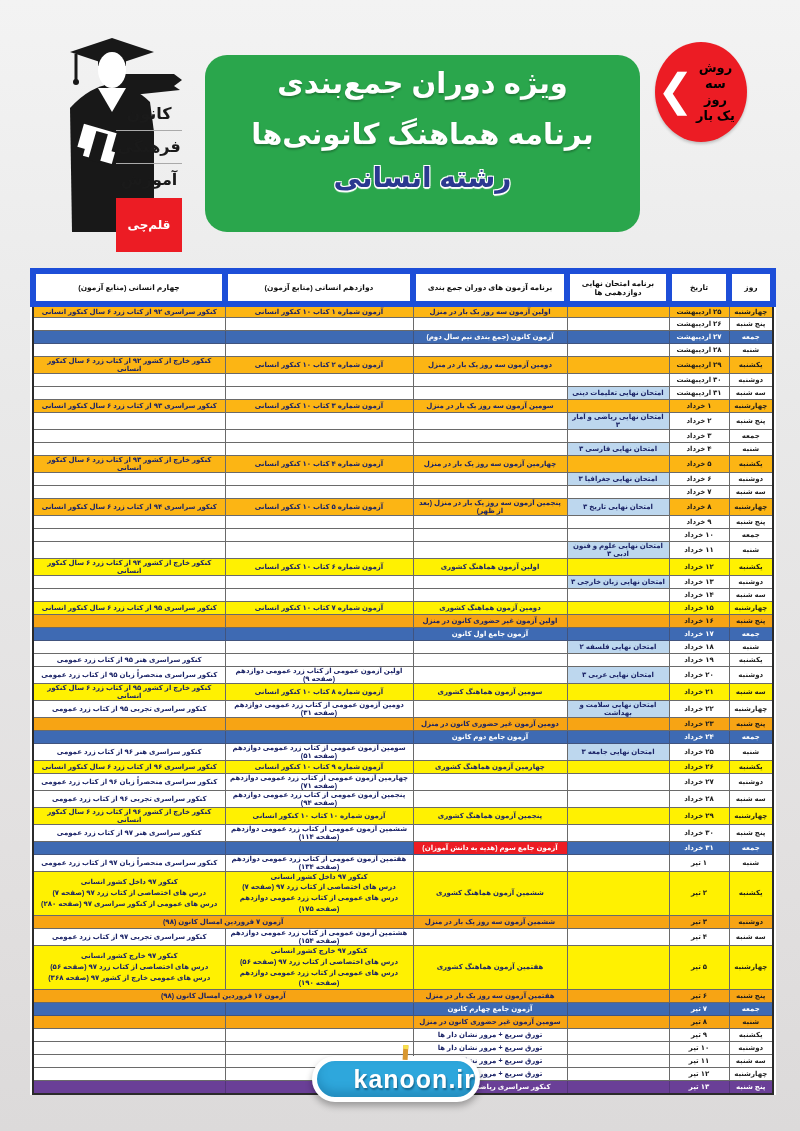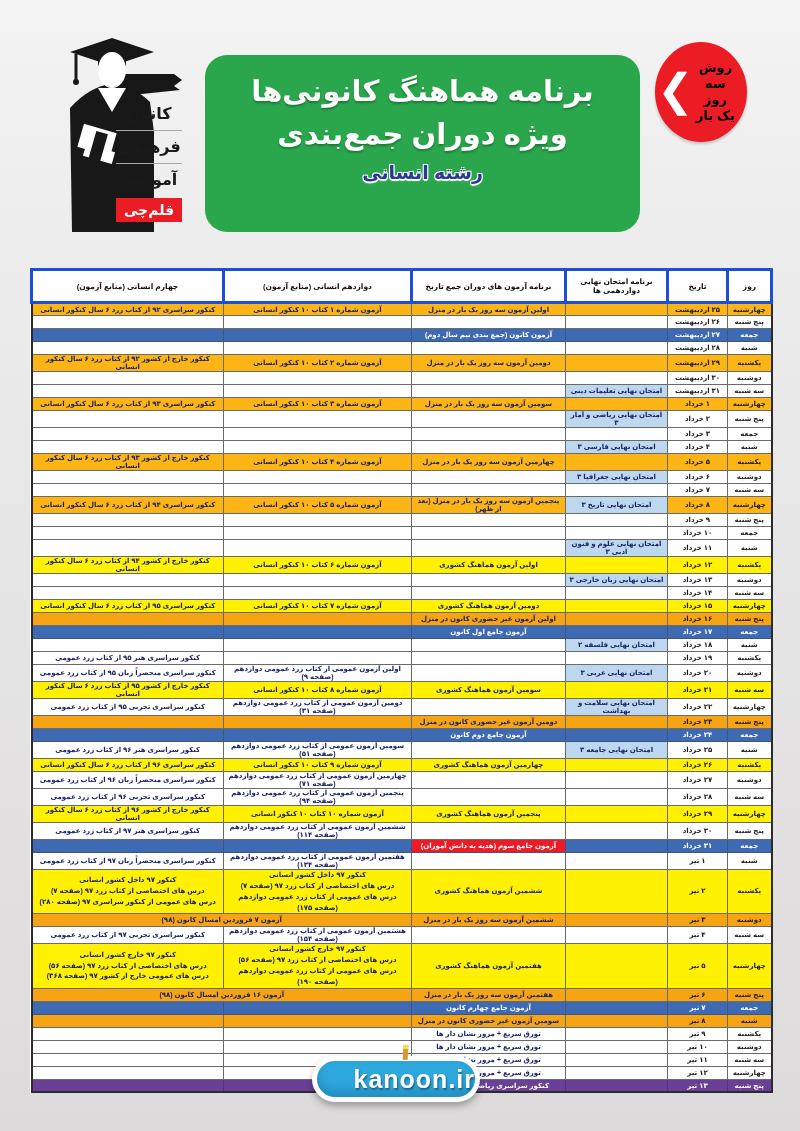--- a/index.html
+++ b/index.html
@@ -12,44 +12,44 @@
   body{font-family:"Liberation Sans","DejaVu Sans",sans-serif;}
   .page{position:relative;width:800px;height:1131px;overflow:hidden;
     background:linear-gradient(180deg,#f3f3f3 0%,#e9e9e9 35%,#e2e0e0 75%,#dcdada 100%);}
 
   
   .logo{position:absolute;left:42px;top:36px;width:150px;height:200px;}
   .logo svg{position:absolute;left:0;top:0;}
   .logo-words{position:absolute;left:74px;top:62px;width:66px;direction:rtl;text-align:center;}
   .logo-word{font-size:16px;font-weight:bold;color:#1a1a1a;padding:6px 0 7px;border-bottom:1px solid #aaa;}
   .logo-word:nth-child(3){border-bottom:none;}
-  .logo-word-red{background:var(--red);color:#fff;font-size:14px;font-weight:bold;padding:4px 0;margin-top:2px;}
+  .logo-word-red{background:var(--red);color:#fff;font-size:12px;font-weight:bold;padding:20px 0;margin-top:2px;}
 
   .title-box{position:absolute;left:205px;top:55px;width:435px;height:177px;background:var(--green);
     border-radius:22px;text-align:center;direction:rtl;}
   .title-line{color:#fff;font-weight:bold;font-size:29px;line-height:1.0;
     text-shadow:0 2px 2px rgba(0,0,0,.25);}
   .title-line.l1{padding-top:22px;}
   .title-line.l2{padding-top:14px;}
-  .subtitle{margin-top:12px;font-size:19px;font-weight:bold;color:var(--subtitle-blue);
+  .subtitle{margin-top:12px;font-size:28px;font-weight:bold;color:var(--subtitle-blue);
     text-shadow:-1px -1px 0 #fff,1px -1px 0 #fff,-1px 1px 0 #fff,1px 1px 0 #fff,0 2px 1px #fff;}
 
   .badge{position:absolute;left:655px;top:42px;width:92px;height:100px;border-radius:50%;
     background:var(--red);display:flex;align-items:center;justify-content:flex-start;
     box-shadow:0 2px 3px rgba(0,0,0,.2);}
   .badge-chevron{color:#fff;font-size:44px;line-height:1;margin:0 0 4px 2px;font-weight:bold;}
   .badge-text{direction:rtl;text-align:center;color:#000000;font-weight:bold;font-size:13px;
     line-height:1.25;flex:1;margin-right:10px;}
 
   
   .tbl-wrap{position:absolute;left:30px;top:268px;width:740px;}
   table{width:740px;border-collapse:collapse;table-layout:fixed;direction:rtl;background:#fff;
     border:2px solid #2b2b2b;}
   th{height:33px;font-size:7.5px;font-weight:bold;color:#111;background:#fff;
-    border:3px solid #1d4ed8;text-align:center;vertical-align:middle;}
+    border:6px solid #1d4ed8;text-align:center;vertical-align:middle;}
   td{height:13px;border:1px solid #6a6a6a;font-size:7px;font-weight:bold;color:var(--navy);
     text-align:center;vertical-align:middle;padding:0 2px;white-space:pre-line;overflow:hidden;}
   tr.tall td{height:44px;line-height:1.55;}
   td.c-date,td.c-day{color:#1c1c1c;}
   tr.bg-amber td{background:var(--amber);}
   tr.bg-lemon td{background:var(--lemon);}
   tr.bg-orange td{background:var(--orange);}
   tr.bg-blue td{background:var(--blue-row);color:#fff;border-color:#41547e;}
   tr.bg-purple td{background:var(--purple);color:#fff;border-color:#54357a;}
   td.exam-filled{background:var(--light-blue) !important;}
@@ -92,22 +92,22 @@
     </svg>
     <div class="logo-words">
       <div class="logo-word">کانون</div>
       <div class="logo-word">فرهنگی</div>
       <div class="logo-word">آموزش</div>
       <div class="logo-word-red">قلم‌چی</div>
     </div>
   </div>
 
   <div class="title-box">
+    <div class="title-line l2">ویژه دوران جمع‌بندی</div>
     <div class="title-line l1">برنامه هماهنگ کانونی‌ها</div>
-    <div class="title-line l2">ویژه دوران جمع‌بندی</div>
     <div class="subtitle">رشته انسانی</div>
   </div>
 
   <div class="badge">
     <span class="badge-chevron">❮</span>
     <div class="badge-text">
       <div>روش</div>
       <div>سه روز</div>
       <div>یک بار</div>
     </div>
@@ -121,21 +121,21 @@
           <col style="width: 102px;">
           <col style="width: 154px;">
           <col style="width: 188px;">
           <col style="width: 192px;">
         </colgroup>
       <thead>
         <tr>
             <th>روز</th>
             <th>تاریخ</th>
             <th>برنامه امتحان نهایی دوازدهمی ها</th>
-            <th>برنامه آزمون های دوران جمع تاریخ</th>
+            <th>برنامه آزمون های دوران جمع بندی</th>
             <th>دوازدهم انسانی (منابع آزمون)</th>
             <th>چهارم انسانی (منابع آزمون)</th>
           </tr>
       </thead>
       <tbody>
           <tr class="bg-amber">
             <td class="c-day">چهارشنبه</td>
             <td class="c-date">۲۵ اردیبهشت</td>
             <td class="c-exam"></td>
             <td class="c-plan">اولین آزمون سه روز یک بار در منزل</td>

